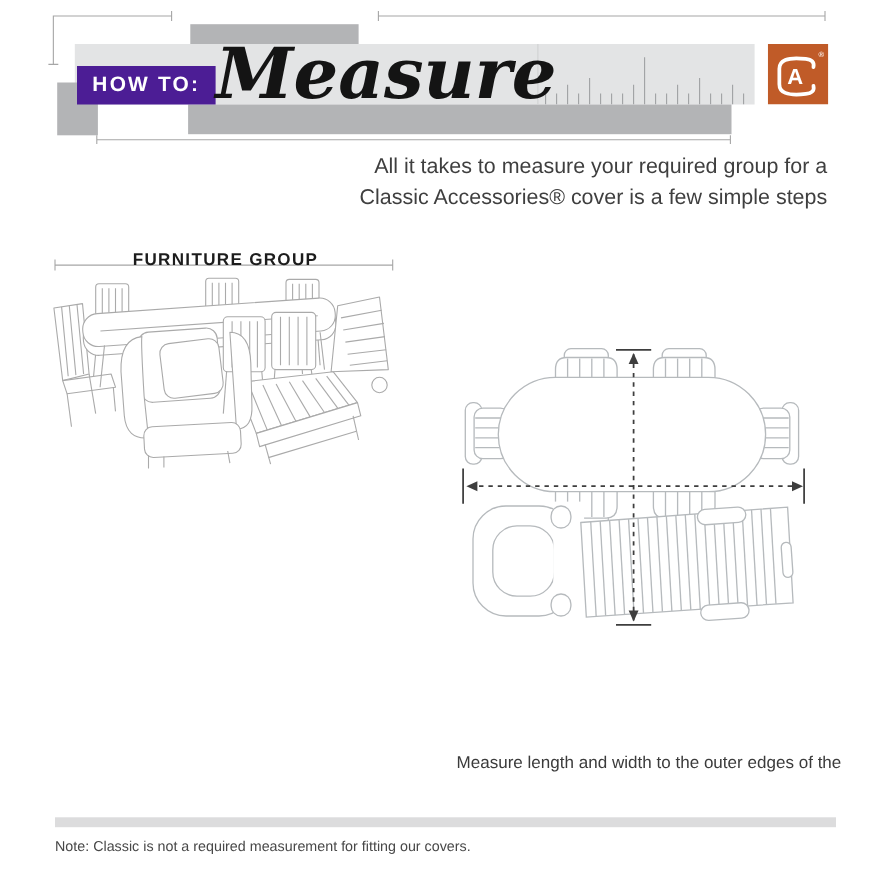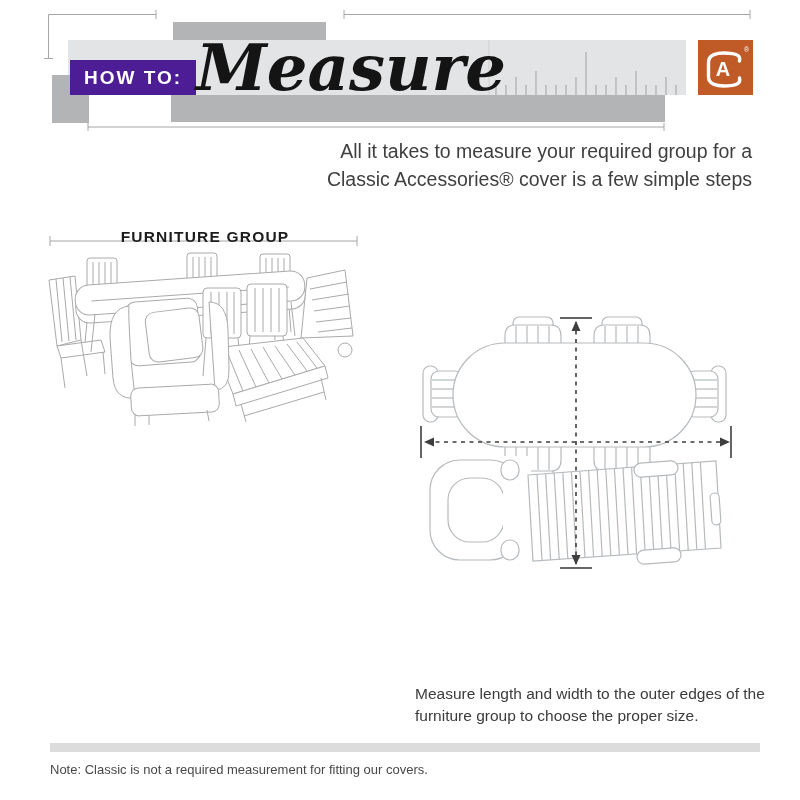--- a/index.html
+++ b/index.html
@@ -298,19 +298,18 @@
         <line x1="157" y1="13" x2="189" y2="13"></line>
         <line x1="157" y1="263" x2="189" y2="263"></line>
         <path d="M173 16 L168.5 26 L177.5 26 Z" fill="#3e3e3e" stroke="none"></path>
         <path d="M173 260 L168.5 250 L177.5 250 Z" fill="#3e3e3e" stroke="none"></path>
       </g>
     </g>
   </svg>
 
   <div class="abs caption">
     <div>Measure length and width to the outer edges of the</div>
-    <div>furniture group to choose the proper size.</div>
   </div>
 
   <div class="abs divider"></div>
   <div class="abs footnote">Note: Classic is not a required measurement for fitting our covers.</div>
 
 </div>
 
 </body></html>

